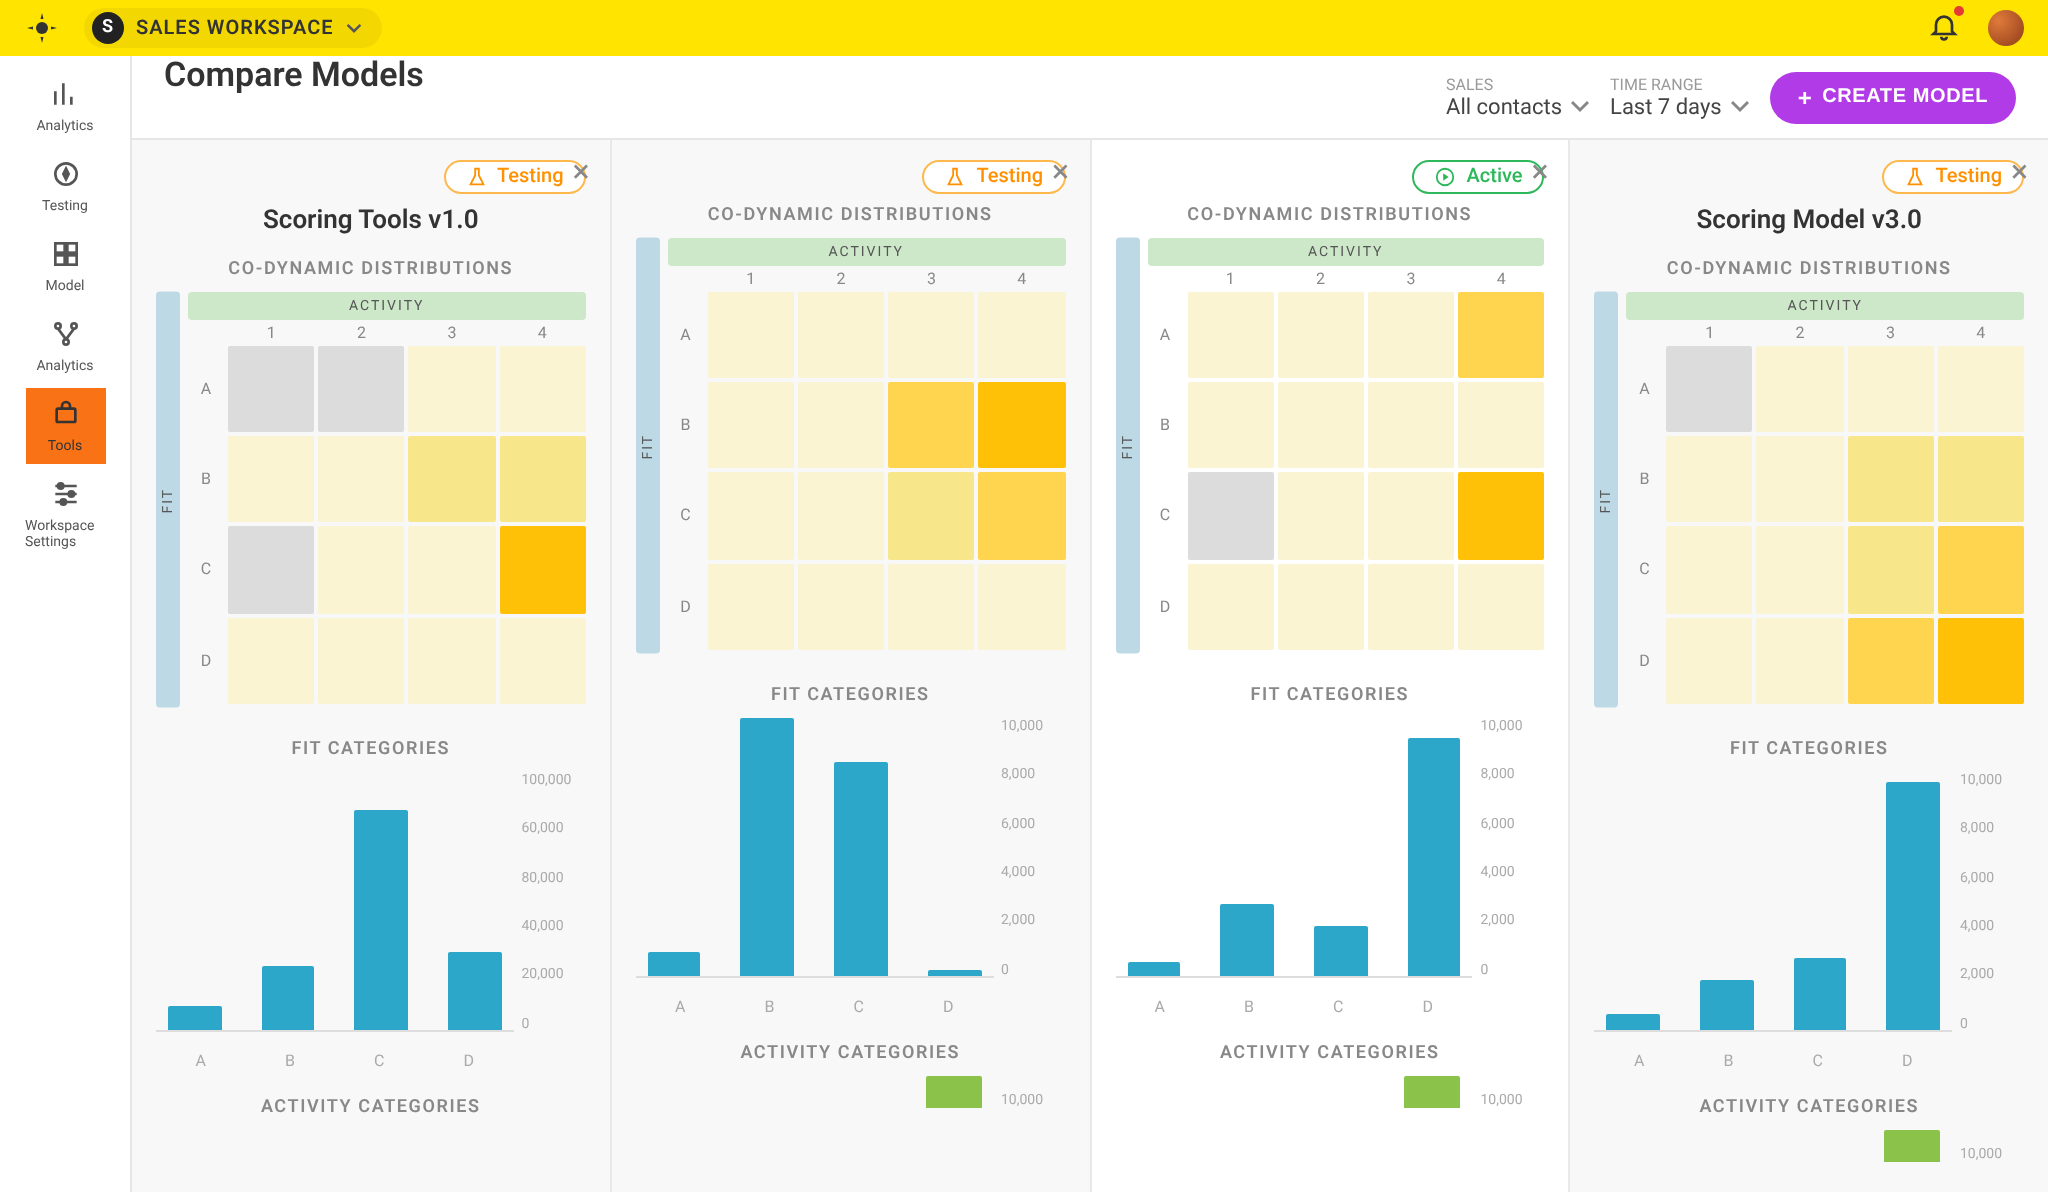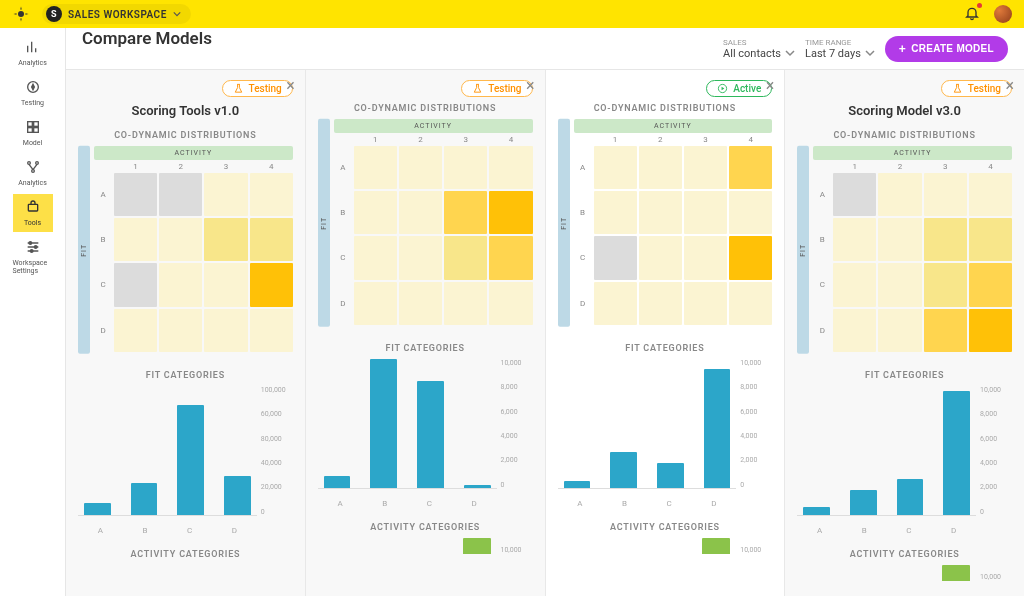--- a/index.html
+++ b/index.html
@@ -50,21 +50,21 @@
   width: 40px;
   display:flex;
   flex-direction:column;
   align-items:center;
   gap:2px;
   padding: 5px 0;
   cursor:pointer;
   color:#555;
   font-size:7px;
 }
-.nav-item.active { background:#fde047; color:#333; }
+.nav-item.active { background:#f97316; color:#333; }
 .nav-item svg { width:16px; height:16px; }
 
 .main { flex:1; display:flex; flex-direction:column; overflow:hidden; }
 
 .pagebar {
   height: 42px;
   background:#fff;
   border-bottom:1px solid #e6e6e6;
   display:flex;
   padding: 0 16px;

